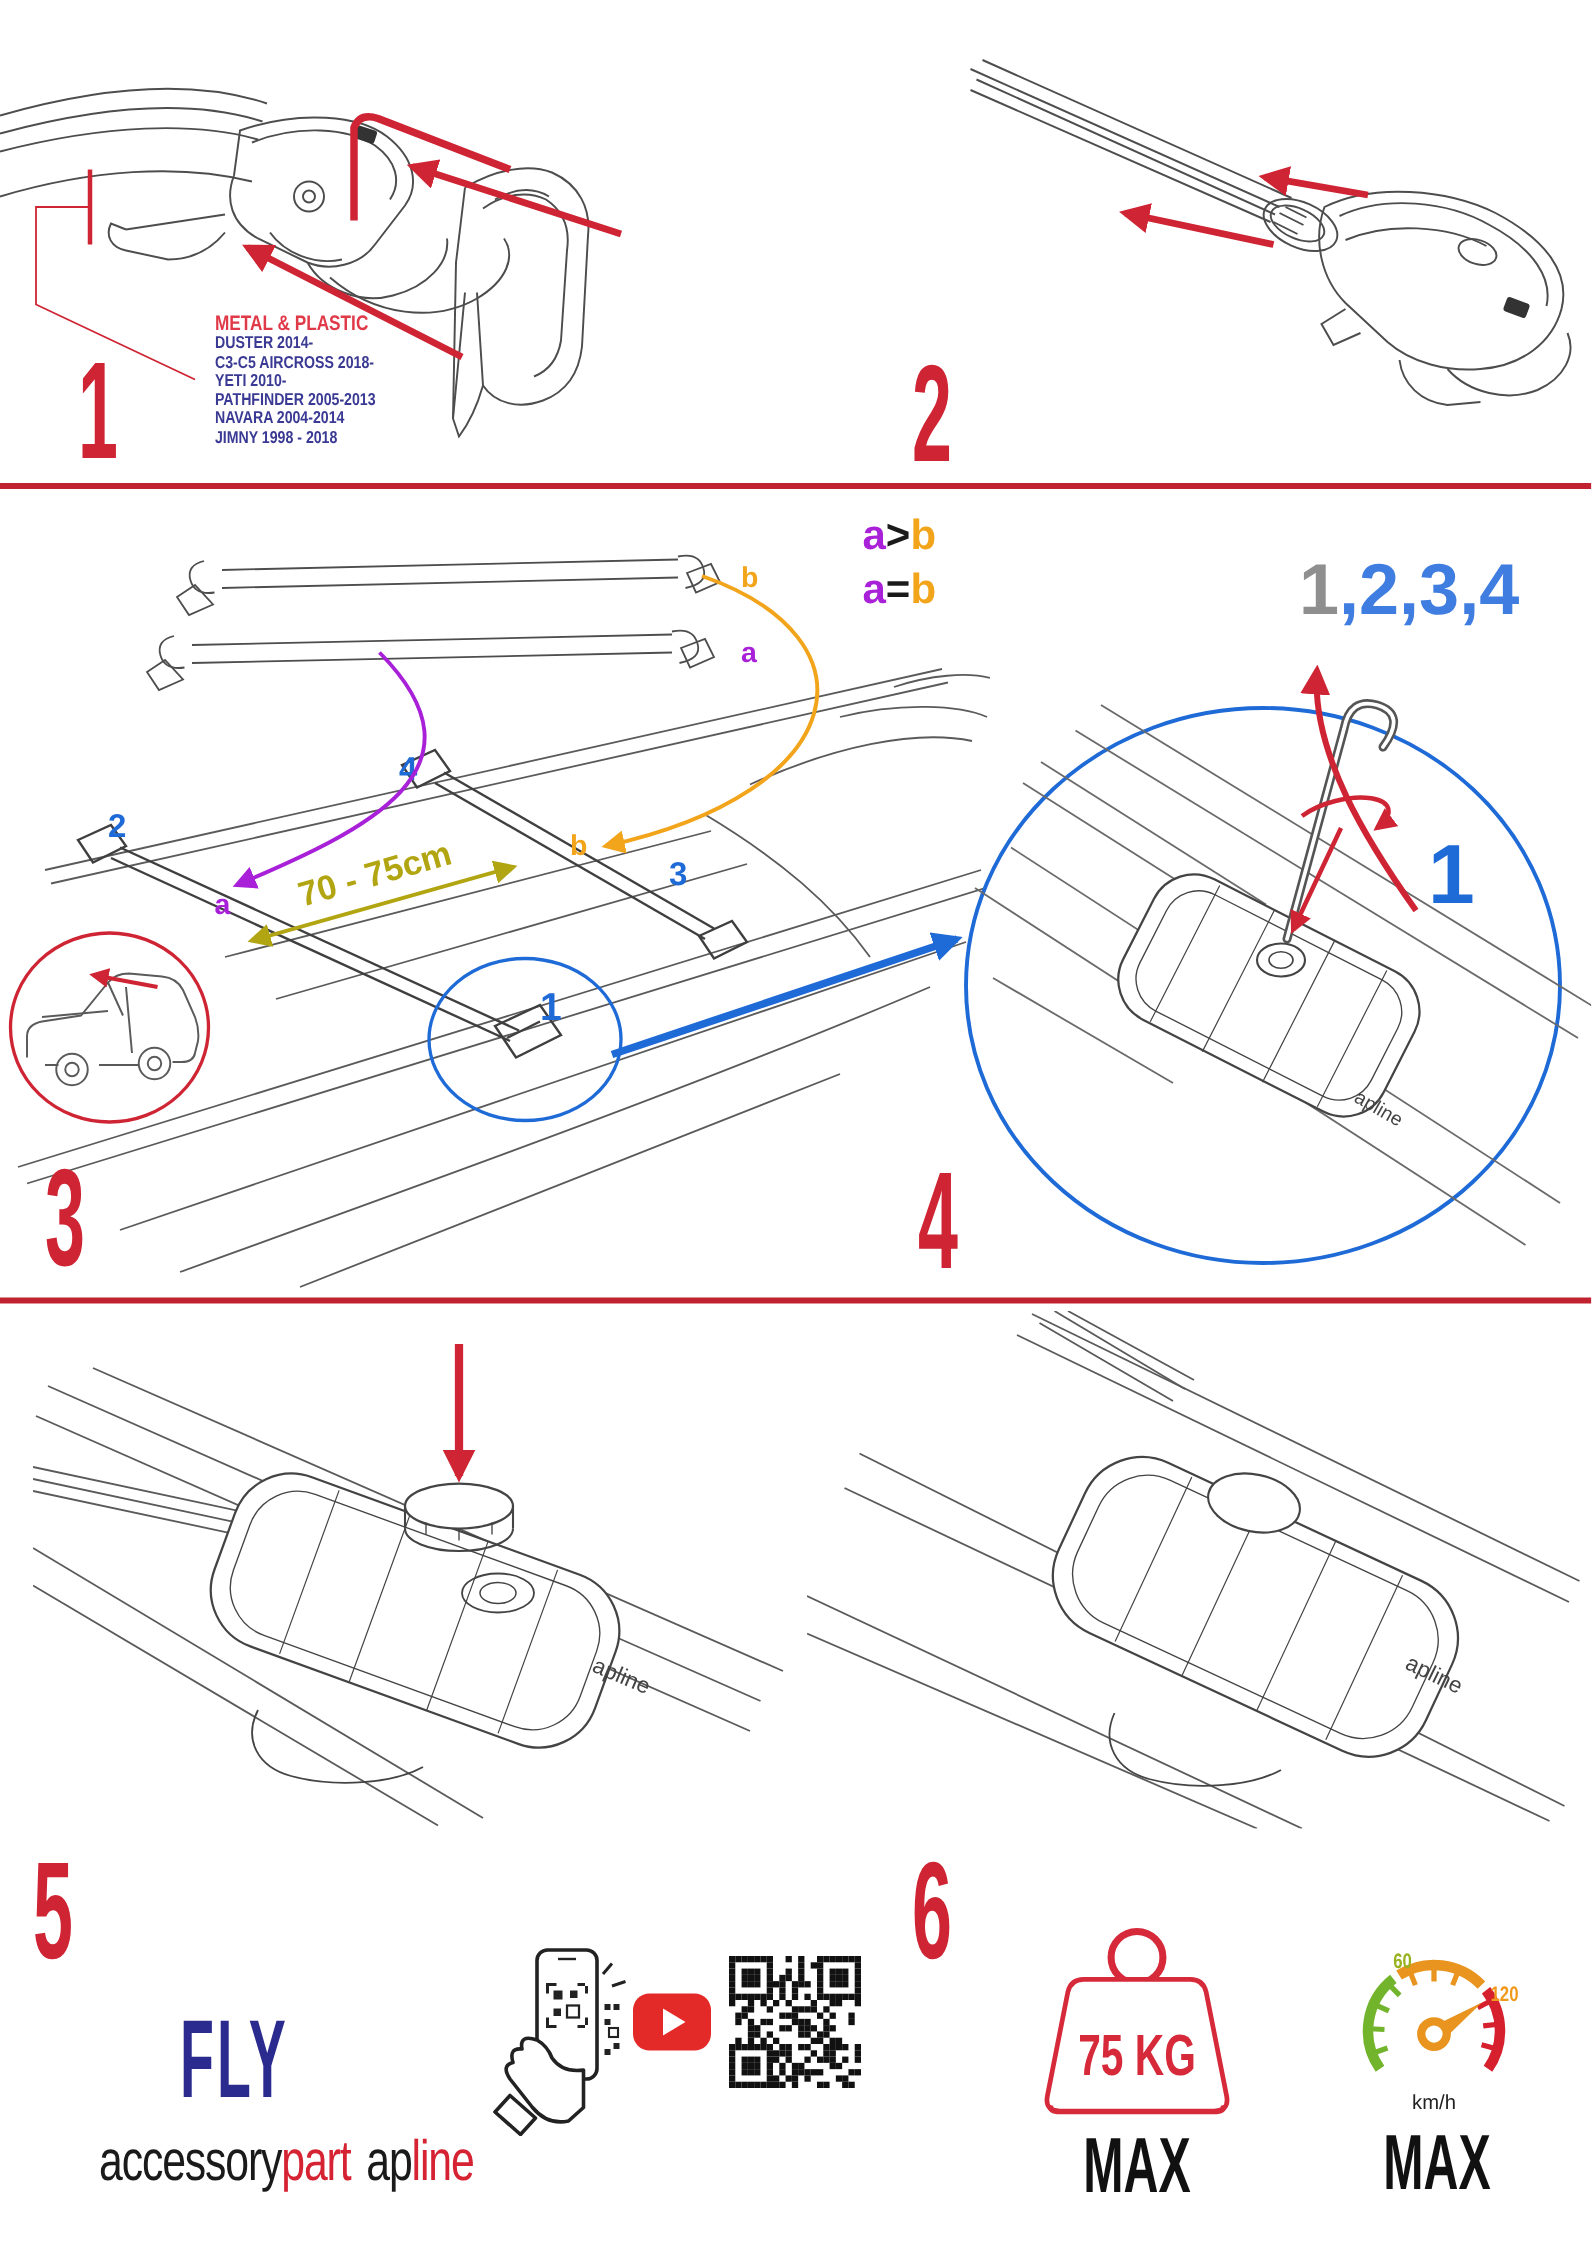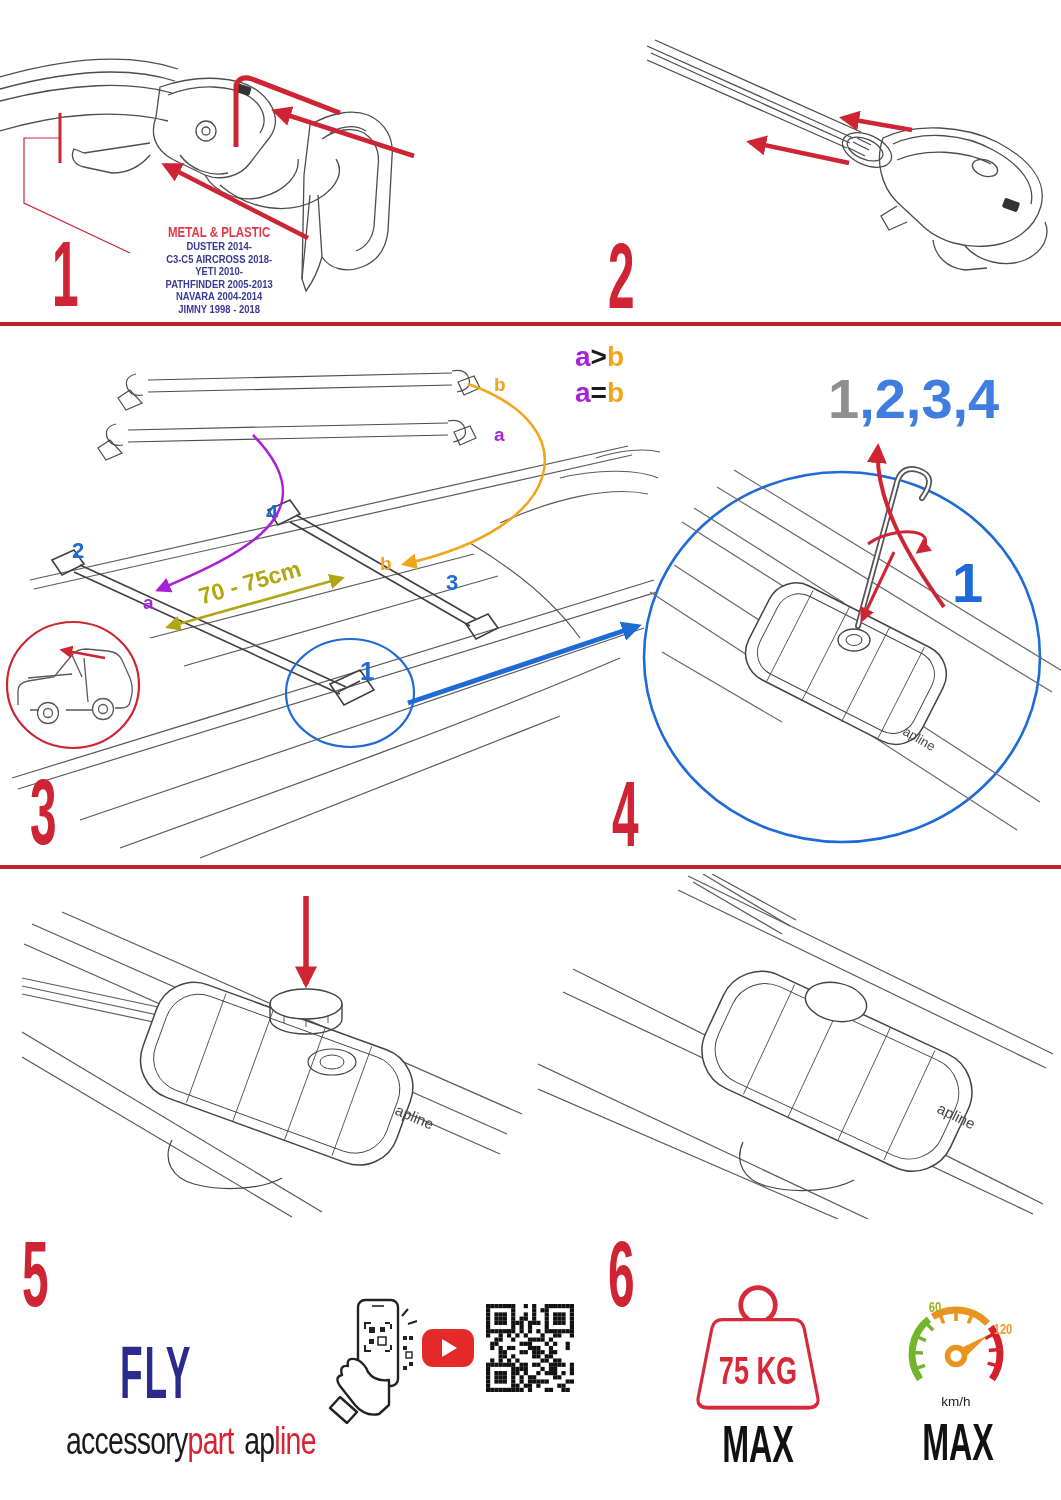--- a/index.html
+++ b/index.html
@@ -8,33 +8,33 @@
   #page { position:relative; width:1061px; height:1500px; background:#fff; overflow:hidden; }
   .abs { position:absolute; }
   svg { display:block; }
   svg text { font-family:"Liberation Sans", sans-serif; }
 
   .stepnum { position:absolute; color:#cf2433; font-weight:700; font-size:92px; line-height:0.80;
              transform:scaleX(0.52); transform-origin:left top; letter-spacing:0; }
   .divider { position:absolute; left:0; width:1061px; height:4px; background:#c1222f; }
 
   
-  #veh-block { position:absolute; left:110px; top:224px; width:185px; text-align:center; }
+  #veh-block { position:absolute; left:110px; top:207px; width:185px; text-align:left; }
   #veh-block .hd { color:#e03a49; font-weight:700; font-size:14px; line-height:16px;
                    transform:scaleX(0.82); transform-origin:right top; white-space:nowrap; }
   #veh-block .ln { color:#3a3a94; font-weight:700; font-size:11.5px; line-height:11.5px;
                    transform:scaleX(0.82); transform-origin:right top; white-space:nowrap; margin-top:1px; }
   #veh-block .ln:first-of-type { margin-top:5px; }
 
   
   #legend { position:absolute; left:575px; top:339px; font-size:28px; font-weight:700; line-height:36px; }
   #legend .pa { color:#a820d8; } #legend .op { color:#1a1a1a; } #legend .pb { color:#f2a41b; }
 
   
-  #seq { position:absolute; left:828px; top:366px; font-size:56px; font-weight:700; white-space:nowrap; }
+  #seq { position:absolute; left:866px; top:366px; font-size:48px; font-weight:700; white-space:nowrap; }
   #seq .g { color:#8f8f8f; } #seq .b { color:#3f7de0; }
 
   
   #fly { position:absolute; left:120px; top:1342px; color:#2b2b8f; font-weight:700; font-size:74px;
          line-height:0.85; transform:scaleX(0.5); transform-origin:left top; letter-spacing:4px; }
   #brand { position:absolute; left:66px; top:1420px; font-size:38px; font-weight:400; white-space:nowrap;
            transform:scaleX(0.75); transform-origin:left top; letter-spacing:-1px; color:#1a1a1a; }
   #brand .rd { color:#d62333; }
   #brand .sp { display:inline-block; width:14px; }
 

